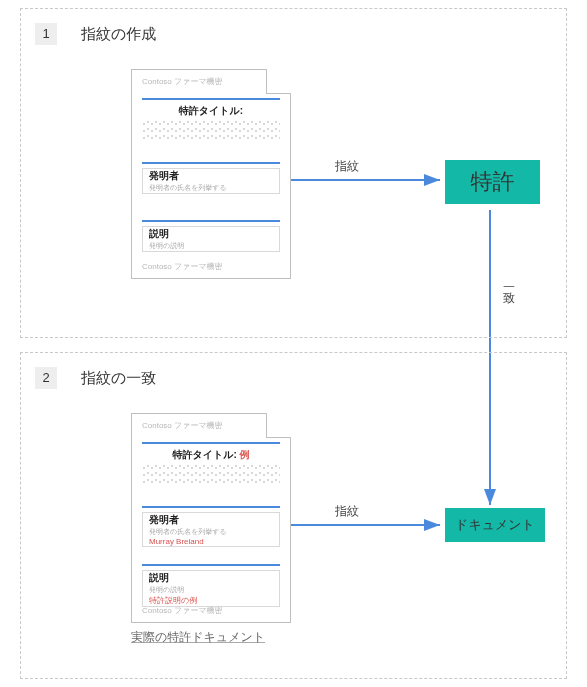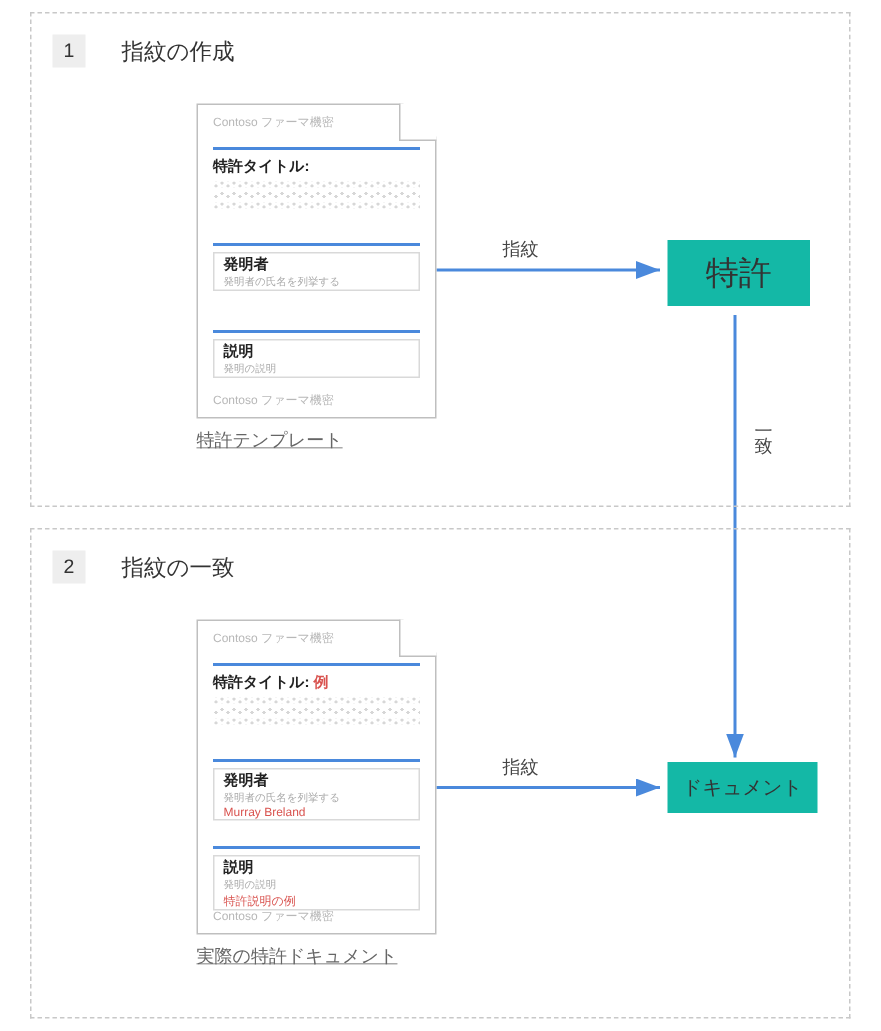--- a/index.html
+++ b/index.html
@@ -75,21 +75,21 @@
     border-left:24px solid transparent;
   }
   .doc .hdr, .doc .ftr {
     position:absolute;
     left:10px;
     font-size:8px;
     color:#b8b8b8;
   }
   .doc .hdr { top:6px; }
   .doc .ftr { bottom:6px; }
-  .doc .sec1 { position:absolute; left:10px; right:10px; top:28px; }
+  .doc .sec1 { position:absolute; left:10px; right:10px; top:28px;text-align:center; }
   .doc .sec2 { position:absolute; left:10px; right:10px; top:92px; }
   .doc .sec3 { position:absolute; left:10px; right:10px; top:150px; }
   .doc .rule { height:0; border-top:2px solid #4a89dc; margin-bottom:4px;}
   .doc .lbl  { font-size:10px; font-weight:600; color:#222; white-space:nowrap; }
   .doc .lbl .val { color:#d9534f; font-weight:600; }
   .doc .sub  { font-size:7px; color:#aaa; }
   .doc .red  { font-size:8px; color:#d9534f; }
   .squig {
     margin-top:3px;
     height:4px;
@@ -194,21 +194,20 @@
         <div class="rule"></div>
         <div class="box">
           <div class="lbl">説明</div>
           <div class="sub">発明の説明</div>
         </div>
       </div>
 
       <div class="ftr">Contoso ファーマ機密</div>
     </div>
 
-    <div class="caption">特許テンプレート</div>
   </div>
 
   <div class="albl" style="left:335px; top:158px;">指紋</div>
 
   <div class="nodebox big" style="left:445px; top:160px; width:95px; height:44px;">特許</div>
 
   <div class="vlbl" style="left:500px; top:280px;">一致</div>
 
   <div class="panel bottom">
     <div class="step-num">2</div>

